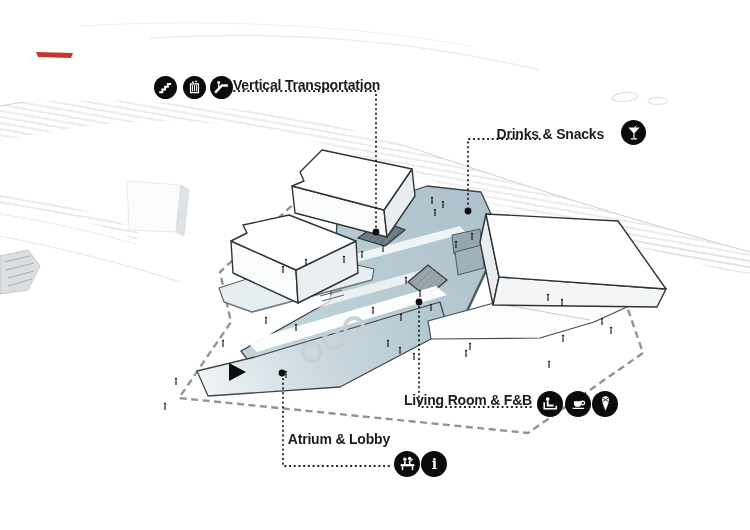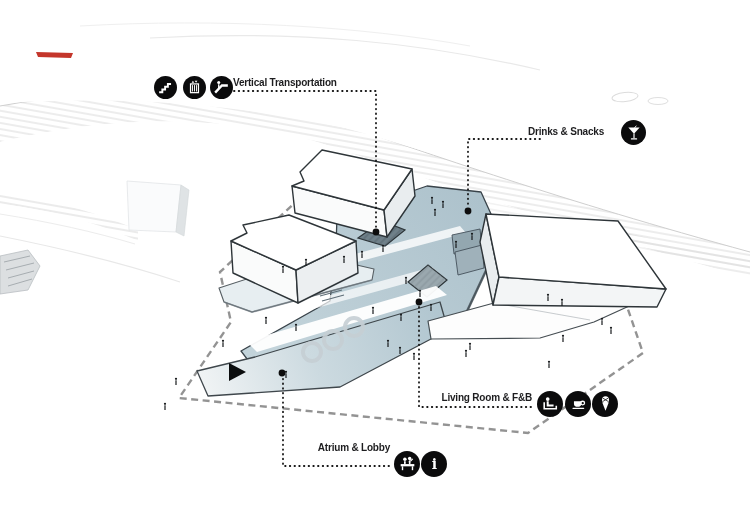--- a/index.html
+++ b/index.html
@@ -1,19 +1,19 @@
 <!DOCTYPE html>
 <html><head>
 <meta charset="utf-8">
 <style>
   html,body{margin:0;padding:0;background:#fff;}
   .canvas{position:relative;width:750px;height:530px;background:#ffffff;overflow:hidden;
           font-family:"Liberation Sans", sans-serif;}
   .scene{position:absolute;left:0;top:0;}
-  .label{position:absolute;font-size:10px;font-weight:600;letter-spacing:-0.2px;
+  .label{position:absolute;font-size:14px;font-weight:600;letter-spacing:-0.2px;
          color:#1d1d1f;white-space:nowrap;}
   .icon{position:absolute;background:#0b0b0c;border-radius:50%;display:flex;
         align-items:center;justify-content:center;}
   .icon svg{display:block;}
   .sz23{width:23px;height:23px;}
   .sz25{width:25px;height:25px;}
   .sz26{width:26px;height:26px;}
 </style>
 </head>
 <body>
@@ -179,21 +179,21 @@
     <circle cx="282" cy="373" r="3.4"></circle>
   </g>
 </svg>
 
 <div class="label" style="left:233px;top:77px;">Vertical Transportation</div>
 
 <div class="label" style="right:146px;top:126px;">Drinks &amp; Snacks</div>
 
 <div class="label" style="right:218px;top:392px;">Living Room &amp; F&amp;B</div>
 
-<div class="label" style="right:360px;top:442px;text-align:center;">Atrium &amp; Lobby</div>
+<div class="label" style="right:360px;top:431px;text-align:center;">Atrium &amp; Lobby</div>
 
 <div class="icon sz23" style="left:154px;top:76px;">
   <svg width="19" height="19" viewBox="0 0 24 24">
     <path d="M4,18 L8,18 L8,14.5 L11.5,14.5 L11.5,11 L15,11 L15,7.5 L19,7.5" stroke="#fff" stroke-width="2.4" fill="none"></path>
   </svg>
 </div>
 <div class="icon sz23" style="left:183px;top:76px;">
   <svg width="19" height="19" viewBox="0 0 24 24">
     <path d="M8.3,6 L10,3.6 L11.7,6 Z" fill="#fff"></path>
     <path d="M12.3,3.6 L15.7,3.6 L14,6 Z" fill="#fff"></path>

